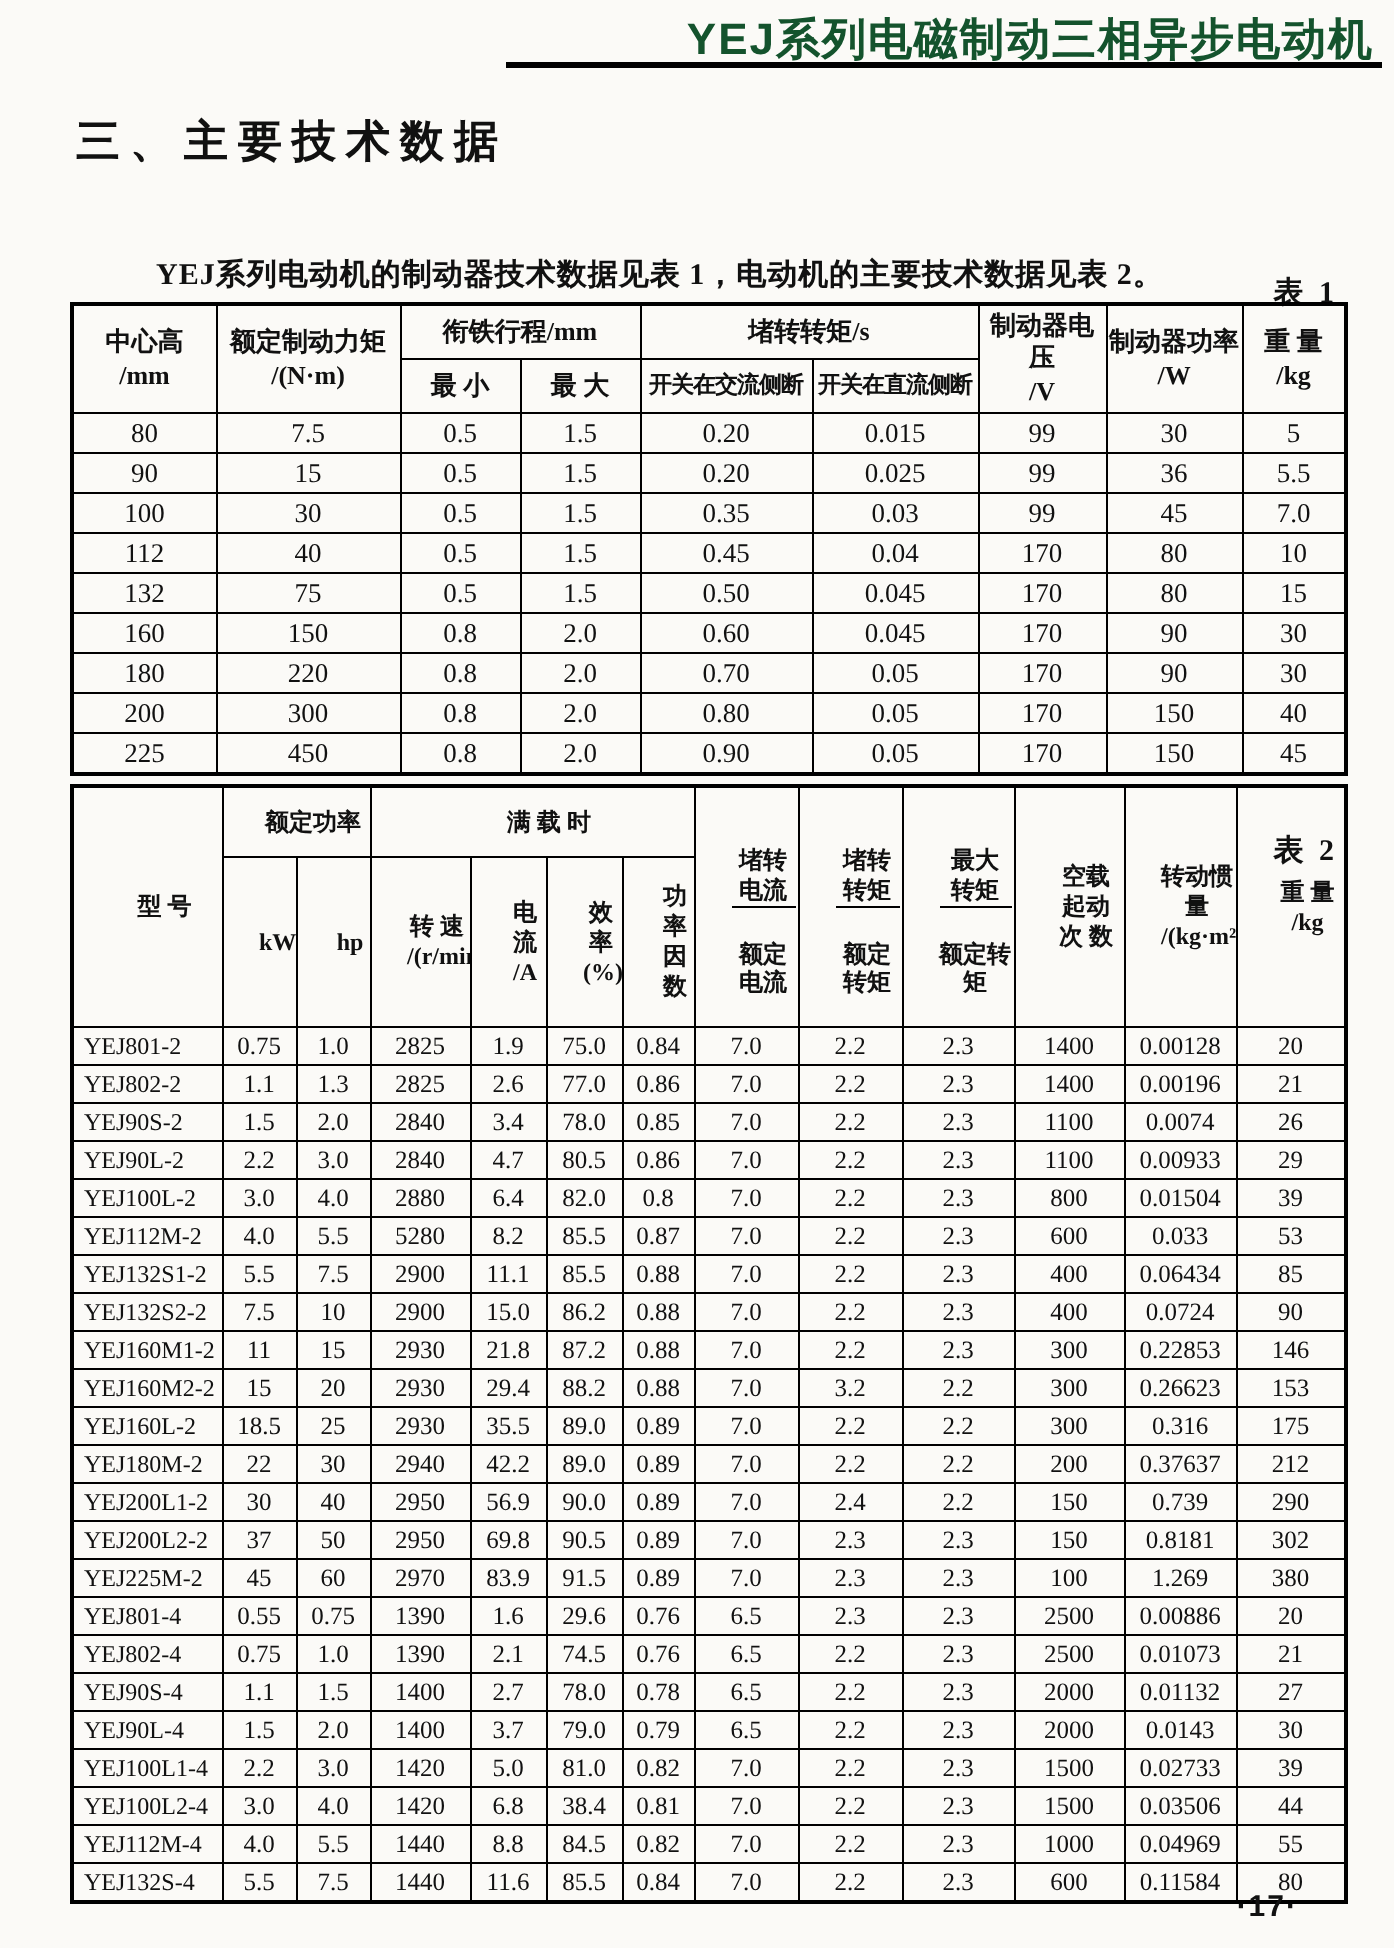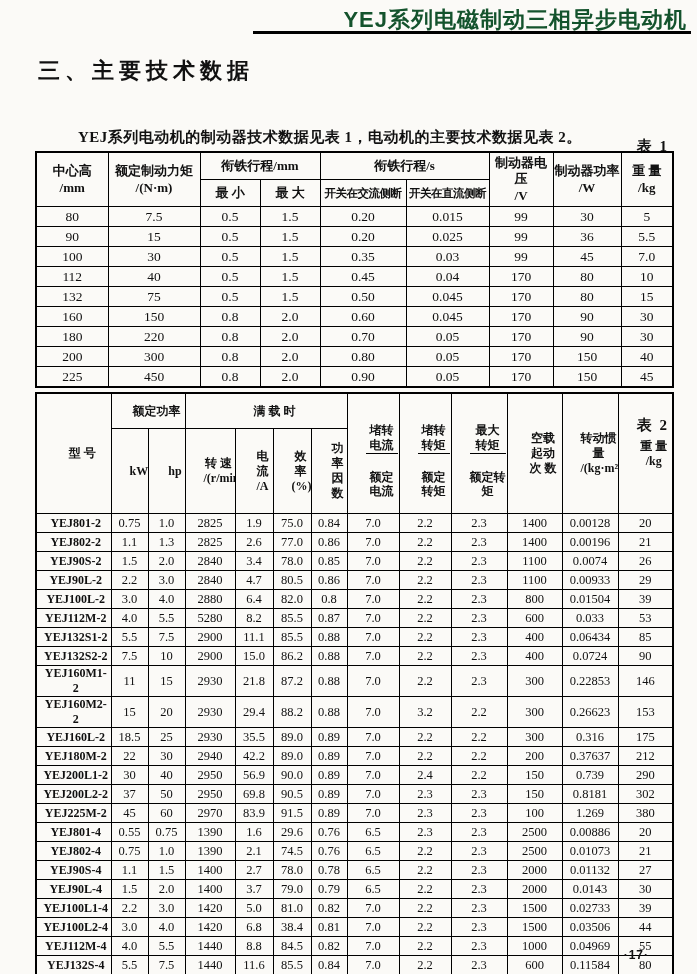--- a/index.html
+++ b/index.html
@@ -60,30 +60,30 @@
     line-height:1.25;
   }
   .t2 th { font-size:12px;padding-left:18px; }
   th.small { font-size:11.5px; letter-spacing:-0.5px; }
   .t1 thead tr th { height:26px; }
   .t2 thead tr.r1 th { height:24px; }
   .t2 thead tr.r2 th { height:42px; }
 
   .t1 td { height:19px; font-size:13.5px; }
   .t2 td { height:18px; font-size:12.5px; }
-  td.left { text-align:center; padding-left:5px; font-size:12px; letter-spacing:0;font-weight:bold; }
+  td.left { text-align:left; padding-left:5px; font-size:12px; letter-spacing:0; }
 
   .frac { display:inline-block; line-height:1.2; font-weight:bold; }
   .frac .num { display:block; border-bottom:1px solid #000; padding:0 2px 1px; }
   .frac .den { display:block; padding-top:1px; }
 
   .page-number {
     position:absolute; right:48px; bottom:12px;
     font-family:"Liberation Sans", sans-serif;
-    font-weight:bold; font-size:12px; letter-spacing:1px;margin-top:21px;
+    font-weight:bold; font-size:15px; letter-spacing:1px;margin-top:21px;
   }
 </style>
 </head>
 <body>
 
 <div class="page">
 
   <div class="header-title">YEJ系列电磁制动三相异步电动机</div>
   <div class="header-rule"></div>
 
@@ -104,21 +104,21 @@
         <col style="width:68px">
       <col style="width:52px">
     </colgroup>
     <thead>
       <tr>
         <th rowspan="2">中心高
 /mm</th>
         <th rowspan="2">额定制动力矩
 /(N·m)</th>
         <th colspan="2">衔铁行程/mm</th>
-        <th colspan="2">衔铁行程/s</th>
+        <th colspan="2">堵转转矩/s</th>
         <th rowspan="2">制动器电压
 /V</th>
         <th rowspan="2">制动器功率
 /W</th>
         <th rowspan="2">重 量
 /kg</th>
       </tr>
       <tr>
         <th>最  小</th>
         <th>最  大</th>

